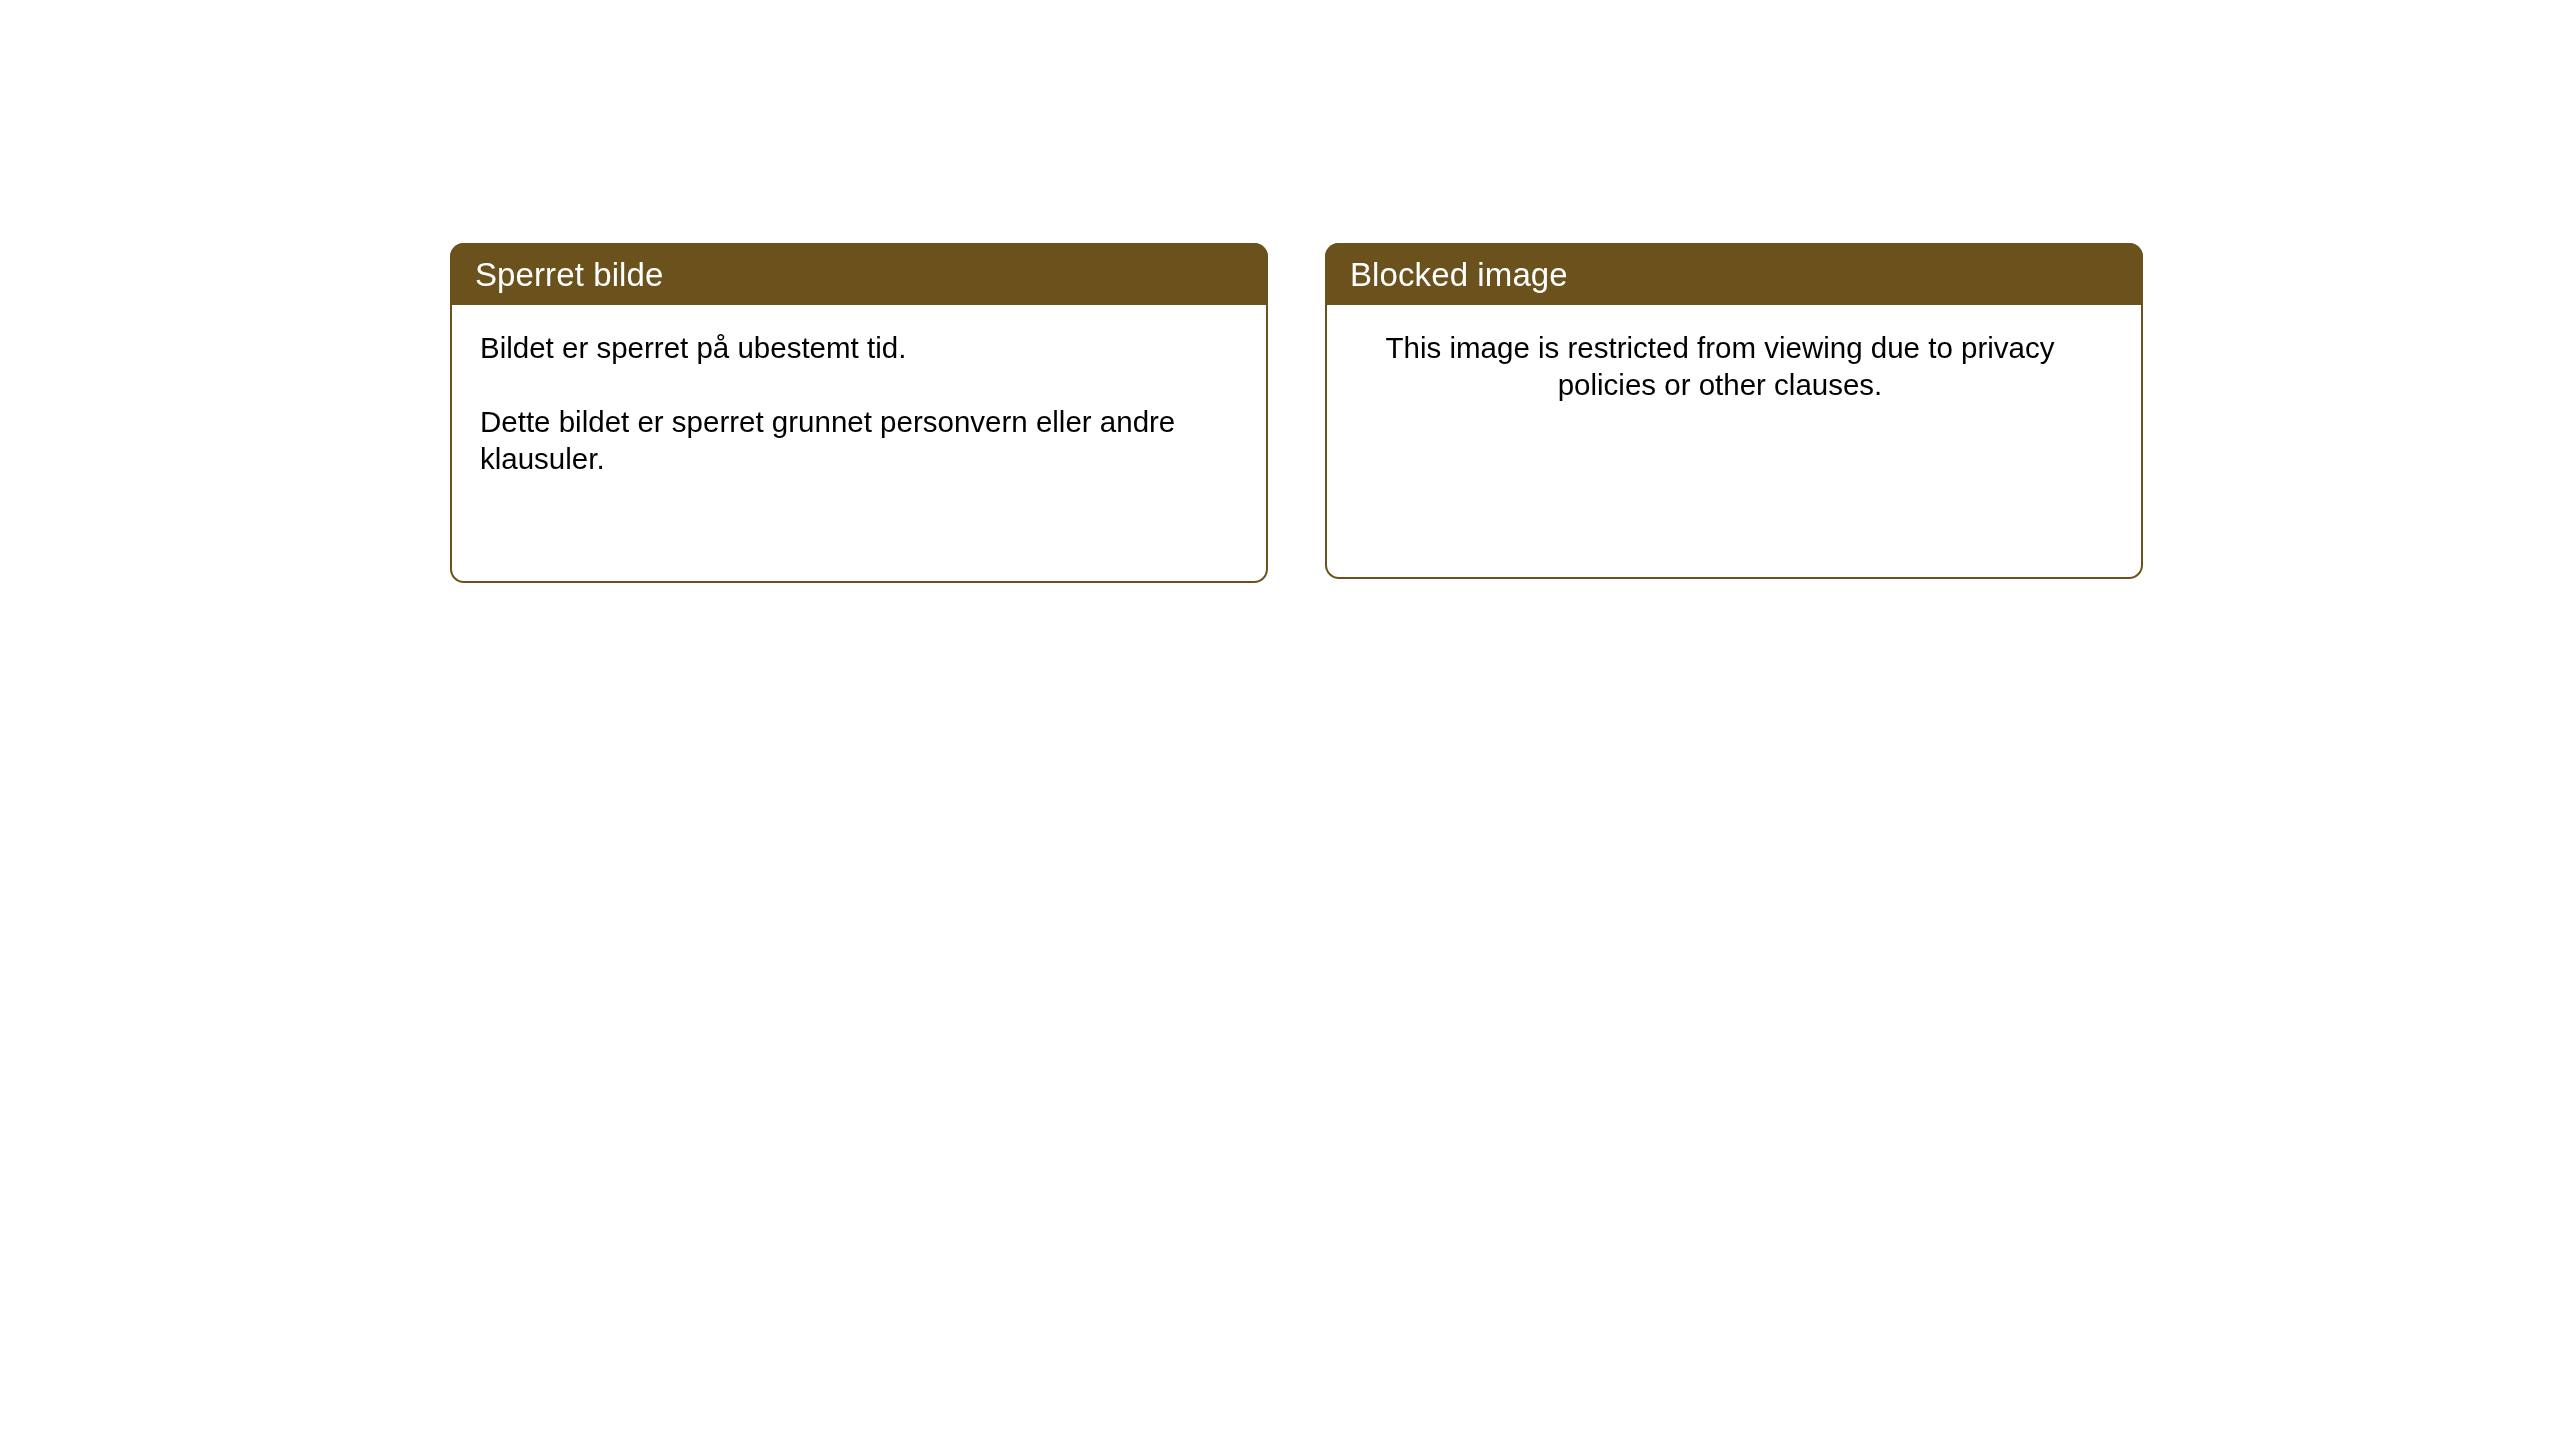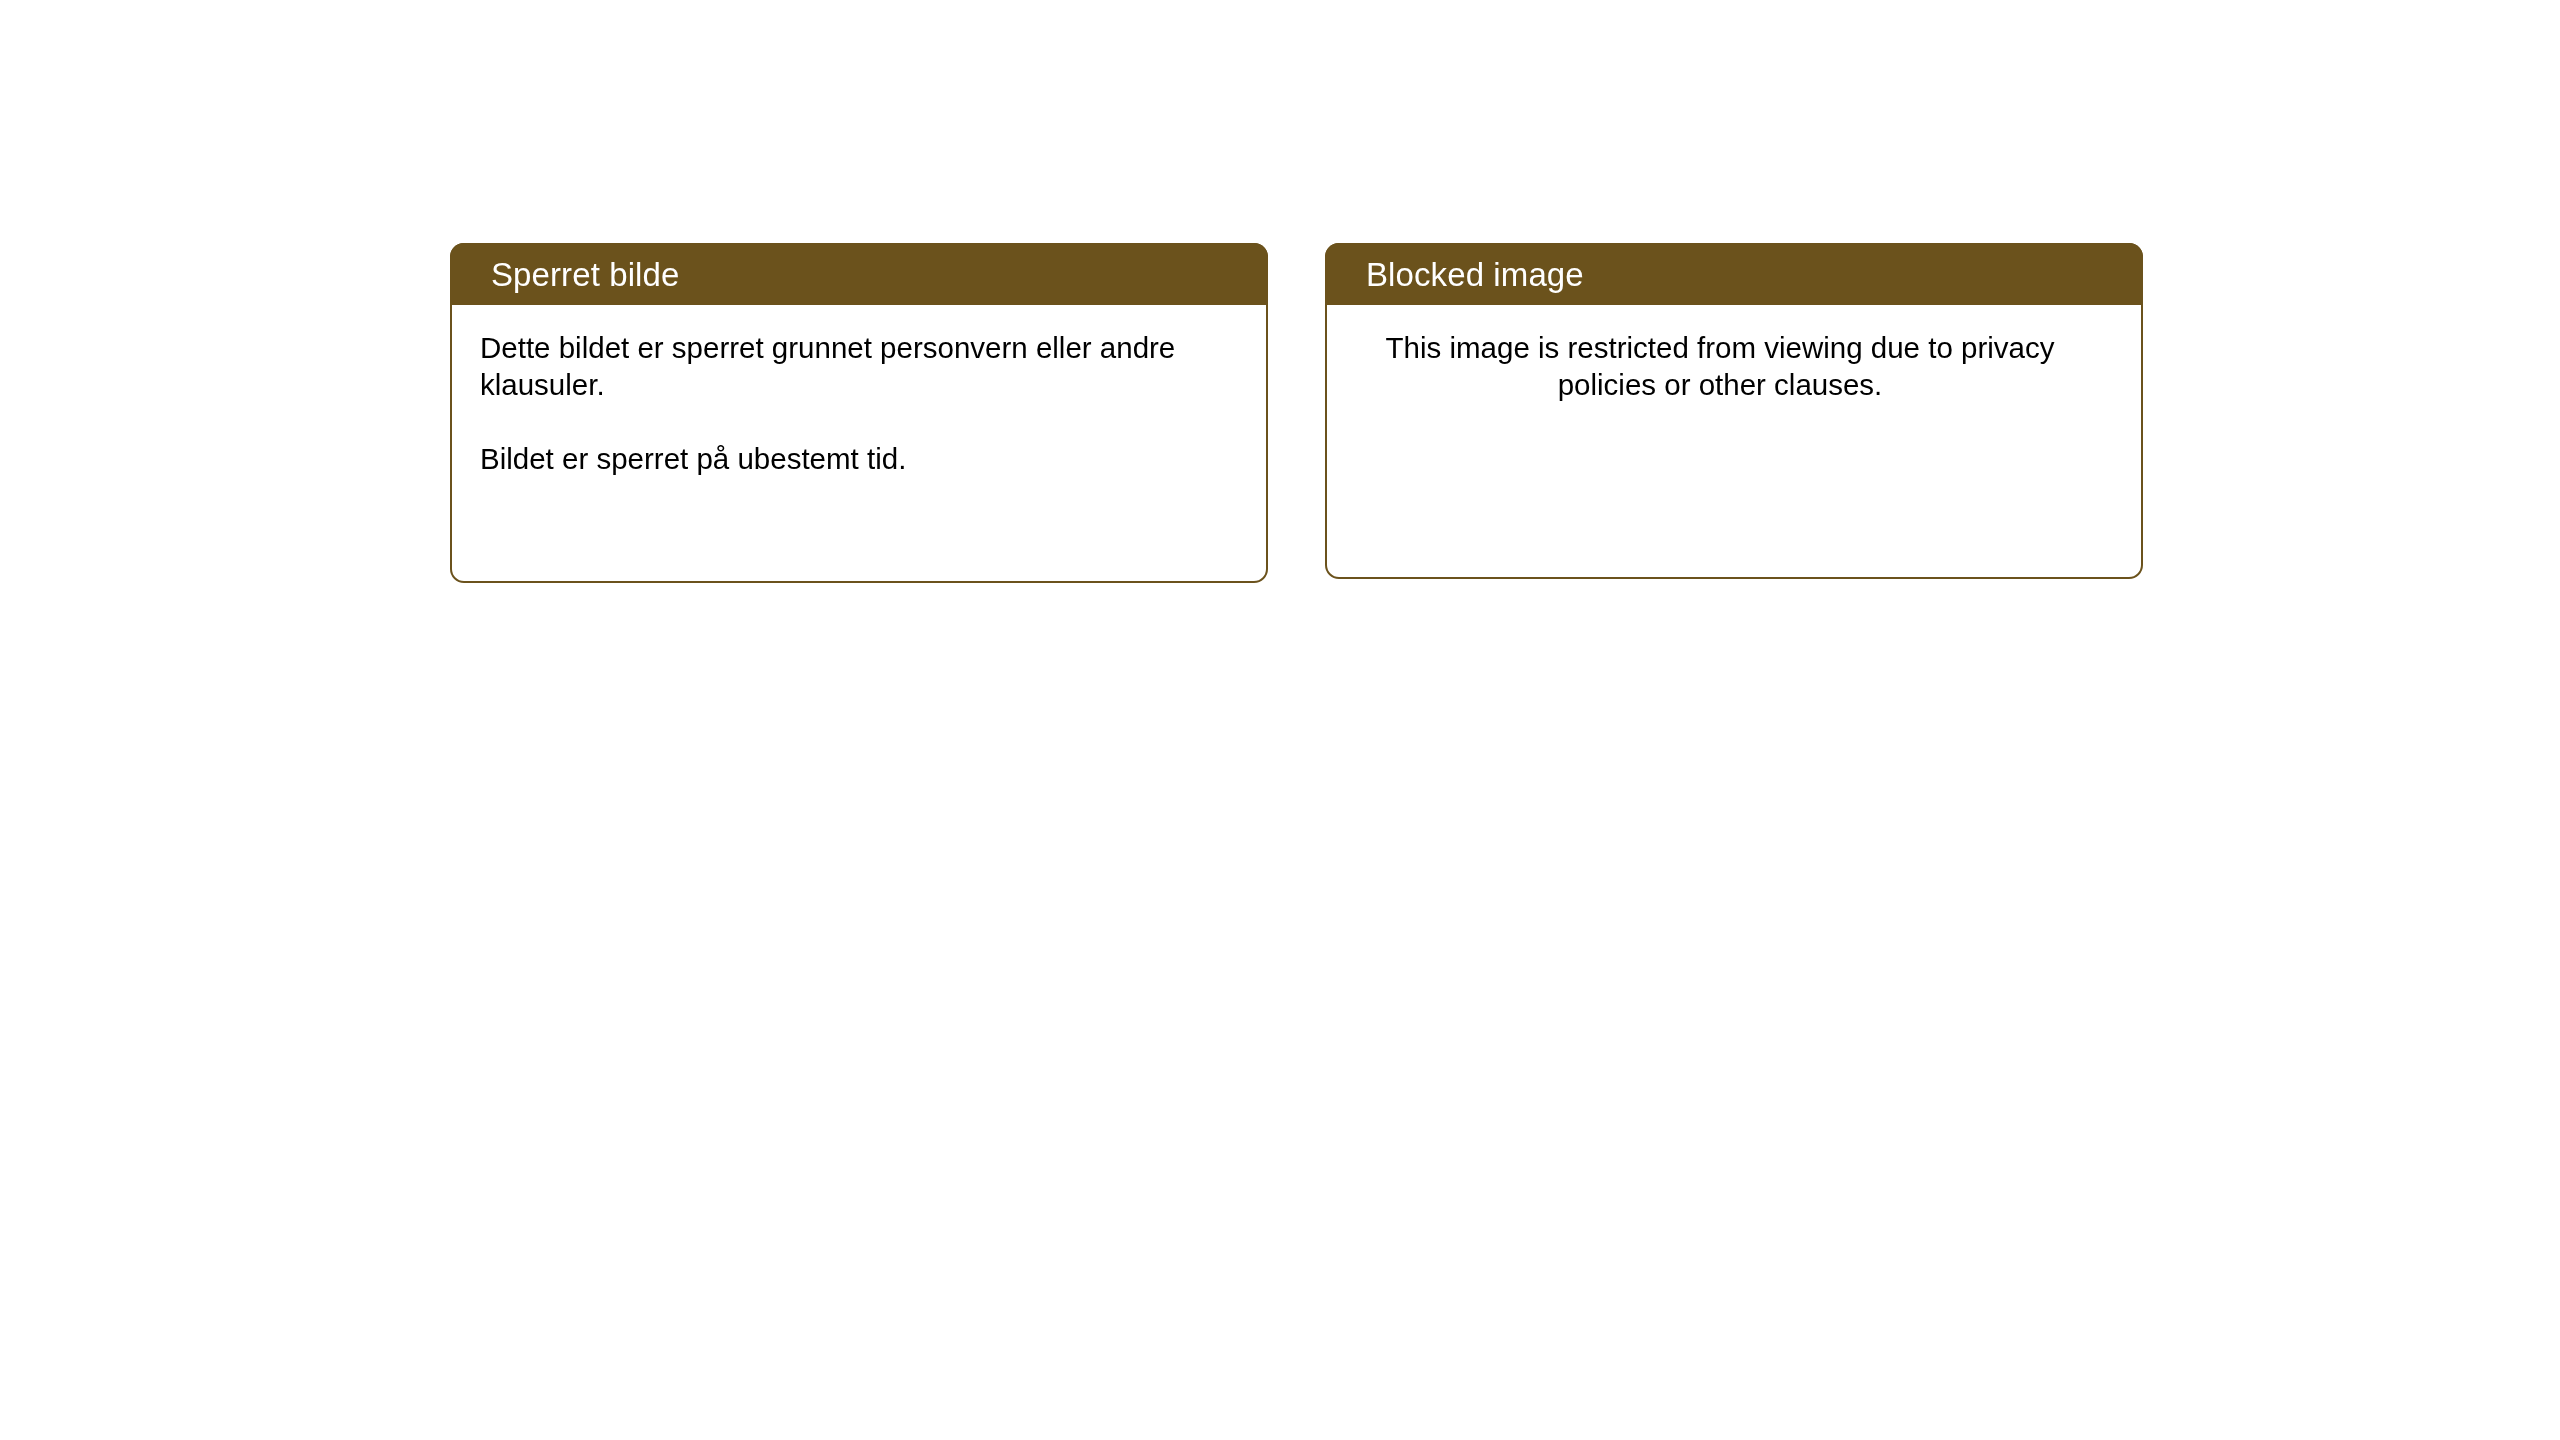--- a/index.html
+++ b/index.html
@@ -61,21 +61,21 @@
     display: flex;
     align-items: center;
   }
 
   .card-title {
     color: #ffffff;
     font-size: 33px;
     font-weight: 400;
     line-height: 1;
     letter-spacing: 0.1px;
-    padding-left: 41px;
+    padding-left: 25px;
     white-space: nowrap;
   }
 
   .card-body {
     position: absolute;
     left: 0;
     top: 60px;
     width: 100%;
     box-sizing: border-box;
     padding: 24px 28px 0 28px;
@@ -100,22 +100,22 @@
 </head>
 <body>
 
 <div id="notice-stage">
 
   <section class="notice-card card-left">
     <div class="card-header">
       <h2 class="card-title">Sperret bilde</h2>
     </div>
     <div class="card-body">
+      <p class="card-paragraph">Bildet er sperret på ubestemt tid.</p>
       <p class="card-paragraph">Dette bildet er sperret grunnet personvern eller andre klausuler.</p>
-      <p class="card-paragraph">Bildet er sperret på ubestemt tid.</p>
     </div>
   </section>
 
   <section class="notice-card card-right">
     <div class="card-header">
       <h2 class="card-title">Blocked image</h2>
     </div>
     <div class="card-body">
       <p class="card-paragraph">This image is restricted from viewing due to privacy policies or other clauses.</p>
     </div>

